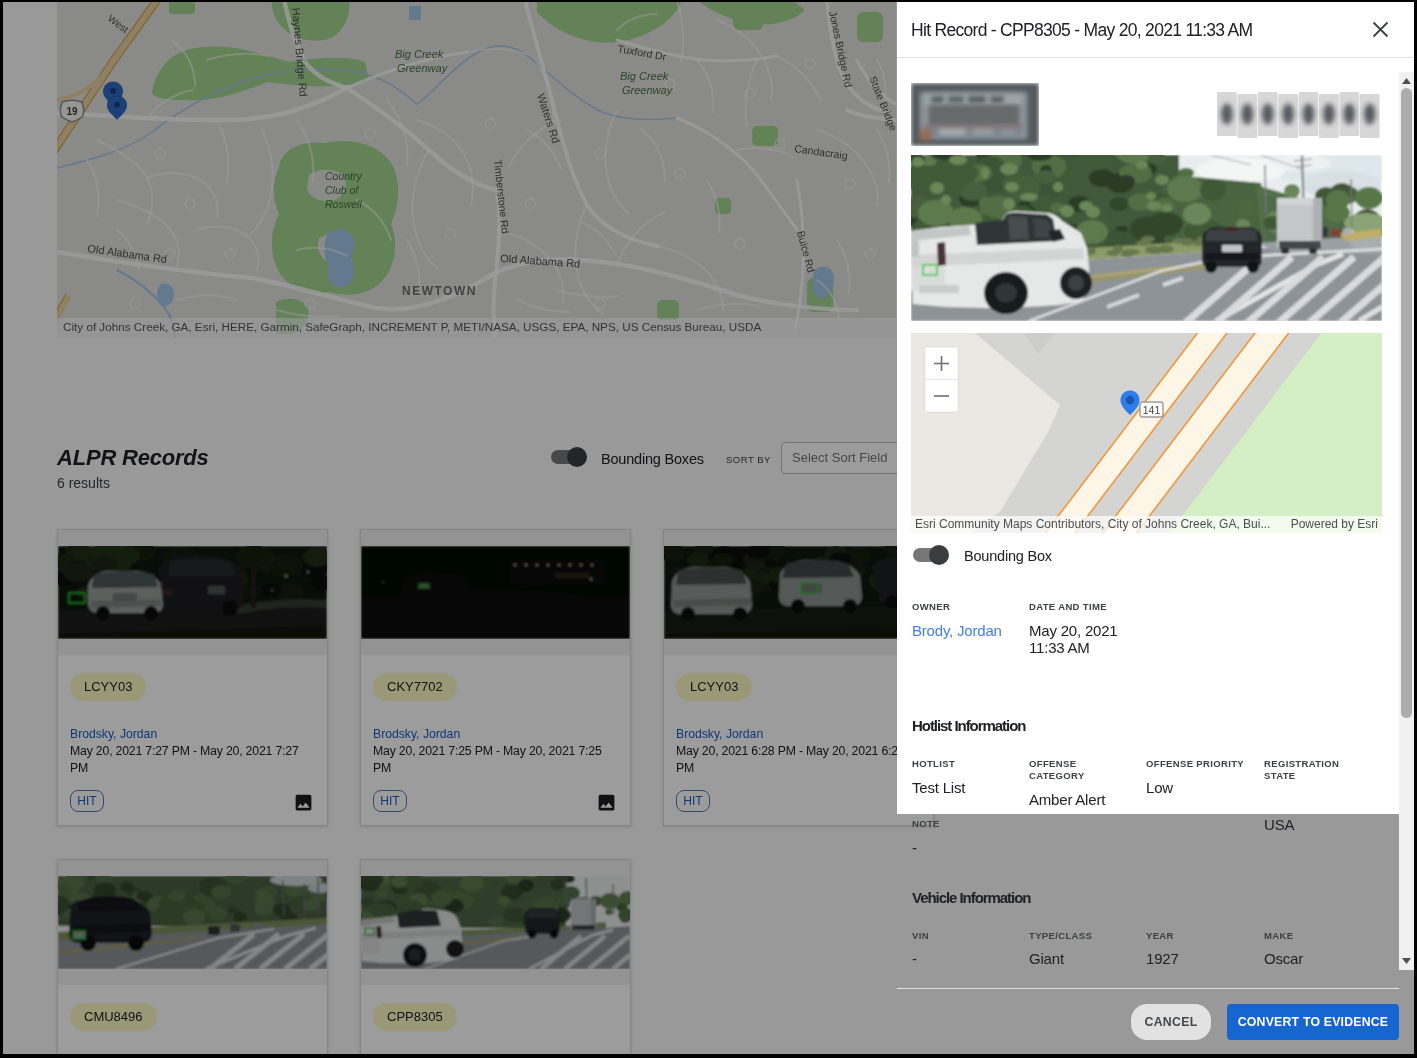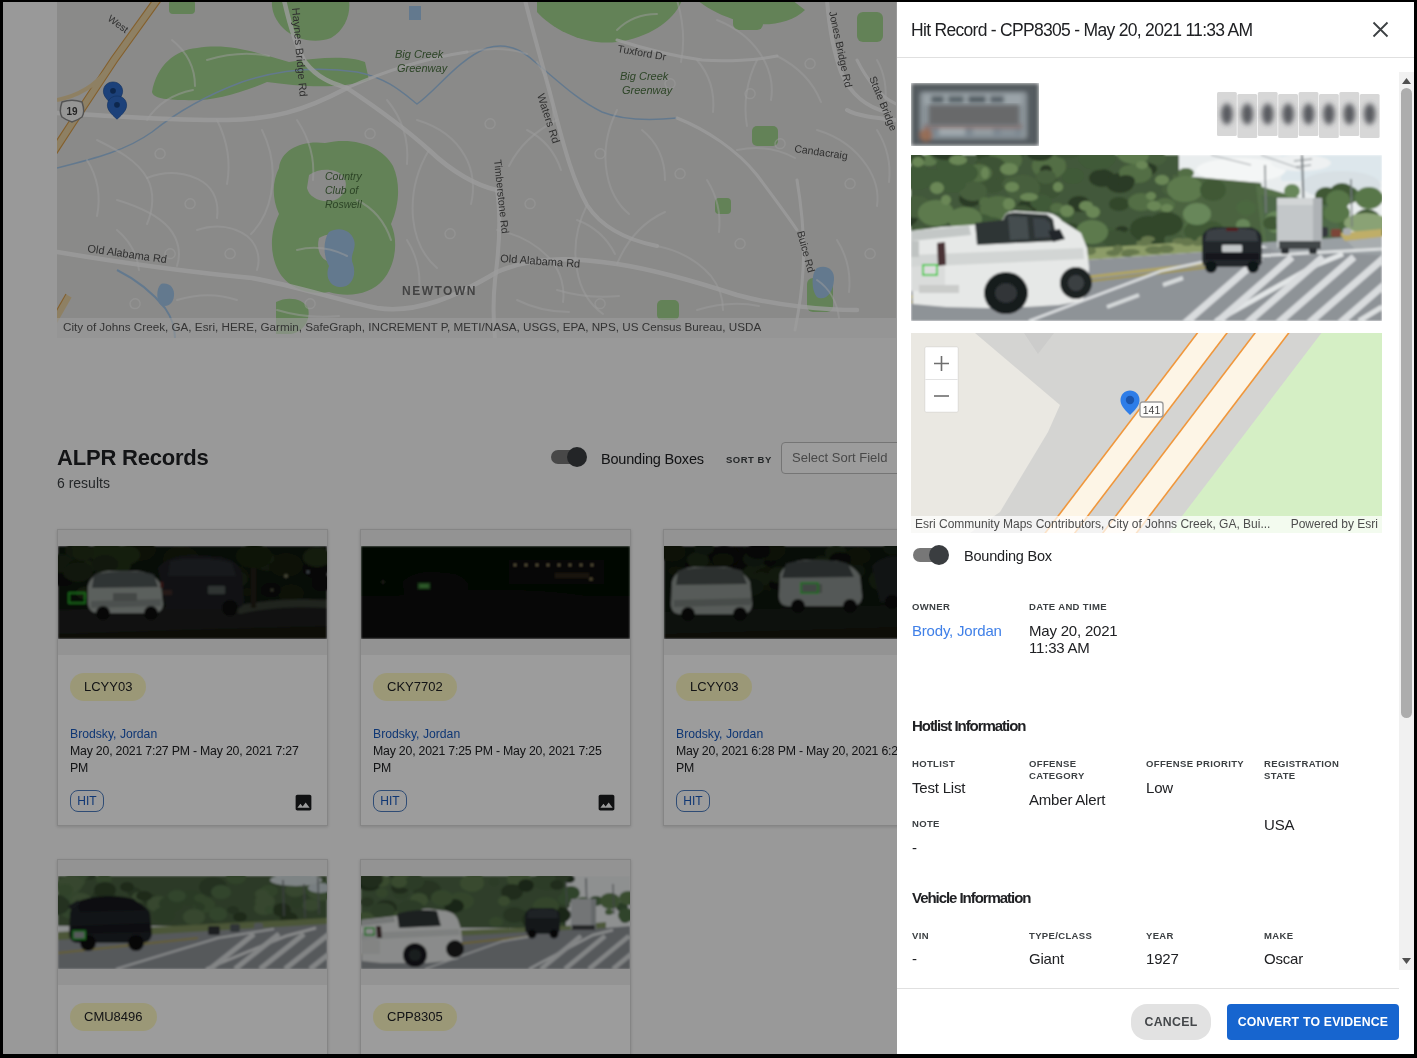--- a/index.html
+++ b/index.html
@@ -3,46 +3,46 @@
 <meta charset="utf-8">
 <style>
   * { margin:0; padding:0; box-sizing:border-box; }
   html,body { width:1417px; height:1058px; background:#000; overflow:hidden;
     font-family:"Liberation Sans", sans-serif; }
   #win { position:absolute; left:3px; top:2px; width:1411px; height:1052px;
     background:#fafafa; overflow:hidden; }
   .abs { position:absolute; }
   
   #bigmap { position:absolute; left:54px; top:-2px; width:839px; height:338px; }
-  #alpr-h { position:absolute; left:54px; top:443px; font-size:22px; font-weight:700; letter-spacing:-0.2px; color:#202124; }
+  #alpr-h { position:absolute; left:54px; top:443px; font-size:22px; font-weight:700; letter-spacing:-0.2px; color:#202124;font-style:italic; }
   #alpr-n { position:absolute; left:54px; top:473px; font-size:14px; color:#3c4043; }
   .switch { position:absolute; width:38px; height:20px; }
   .switch .track { position:absolute; left:2px; top:3px; width:34px; height:14px; border-radius:7px; background:#777; }
   .switch .knob { position:absolute; right:0; top:0; width:20px; height:20px; border-radius:50%; background:#3a3d40; }
   #bb-label { position:absolute; left:598px; top:449px; font-size:14.5px; letter-spacing:-0.2px; color:#202124; }
-  #sortby { position:absolute; left:723px; top:452px; font-size:9.5px; font-weight:700; letter-spacing:0.5px; color:#3c4043; }
+  #sortby { position:absolute; left:723px; top:452px; font-size:9.5px; font-weight:400; letter-spacing:0.5px; color:#3c4043; }
   #sortsel { position:absolute; left:778px; top:440px; width:180px; height:32px; border:1px solid #c0c0c0; border-radius:4px; background:#fff; }
   #sortsel span { position:absolute; left:10px; top:7px; font-size:13px; color:#767676; }
   
   .card { position:absolute; width:271px; background:#fff; border:1px solid #dadada;
     box-shadow:0 1px 3px rgba(0,0,0,0.15); }
   .media { width:100%; background:#f0f0f0; padding:16px 0; line-height:0; }
   .media svg { width:269px; height:93px; display:block; }
   .chip { position:absolute; left:12px; top:143px; height:28px; line-height:28px; padding:0 14px;
     background:#fef9c3; border-radius:14px; font-size:13px; color:#202124; display:inline-block; }
   .owner { position:absolute; left:12px; top:197px; font-size:12.2px; color:#1a5abe; }
   .dates { position:absolute; left:12px; top:213px; width:252px; font-size:12.3px; letter-spacing:-0.2px; line-height:16.5px; color:#202124; }
   .hit { position:absolute; left:12px; bottom:13px; width:34px; height:22px; border:1px solid #4d7dc0;
     border-radius:8px; font-size:12px; color:#1a5abe; text-align:center; line-height:21px; }
   .imgico { position:absolute; right:13px; bottom:12px; width:21px; height:21px; }
   
   #overlay { position:absolute; left:0; top:0; width:1411px; height:1052px;
     background:rgba(0,0,0,0.39); z-index:5; }
   
-  #panel { position:absolute; right:0; top:0; width:517px; height:1052px; background:#fff; z-index:10;margin-left:9px; }
+  #panel { position:absolute; right:0; top:0; width:517px; height:812px; background:#fff; z-index:10;margin-left:9px; }
   #ptitle { position:absolute; left:14px; top:18px; font-size:17.5px; letter-spacing:-0.7px; color:#202124; }
   #pclose { position:absolute; left:475px; top:19px; width:17px; height:17px; }
   #phr { position:absolute; left:0; top:55px; width:517px; height:1px; background:#e0e0e0; }
   #scrollbar { position:absolute; left:502px; top:70px; width:15px; height:898px; background:#f1f1f1; }
   #sthumb { position:absolute; left:2px; top:16px; width:11px; height:630px; border-radius:6px; background:#adadad; }
   .lbl { font-size:9.5px; font-weight:700; letter-spacing:0.35px; color:#3c4043; line-height:12px; }
   .val { font-size:15px; letter-spacing:-0.2px; color:#202124; }
   .col1 { left:15px; } .col2 { left:132px; } .col3 { left:249px; } .col4 { left:367px; }
   .sechead { font-size:15px; font-weight:700; letter-spacing:-1.05px; color:#202124; }
   #footer-hr { position:absolute; left:0; top:986px; width:502px; height:1px; background:#e0e0e0; }

